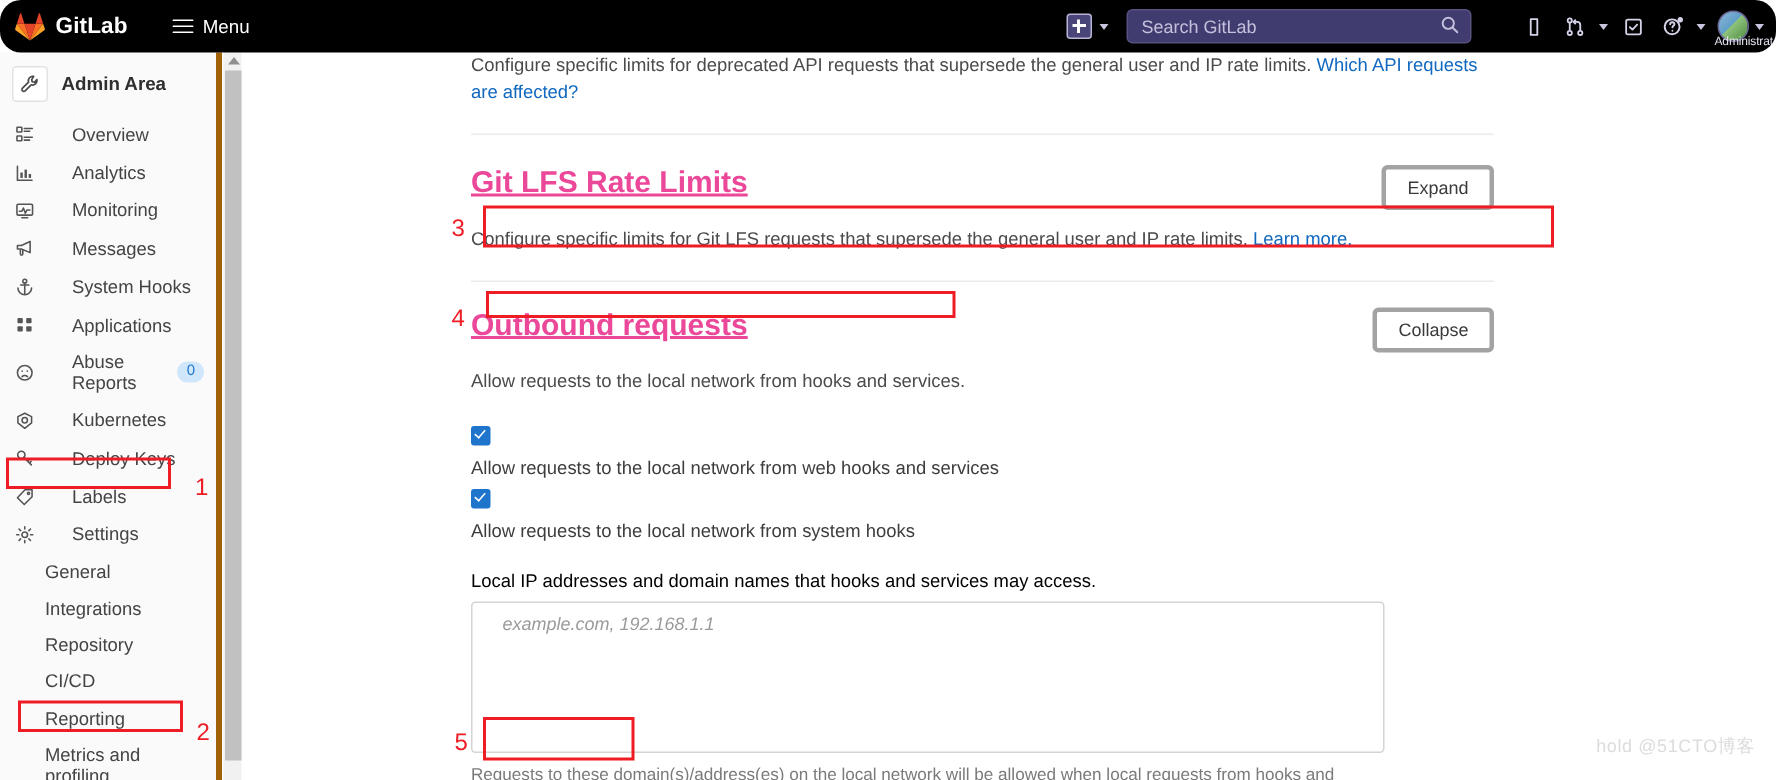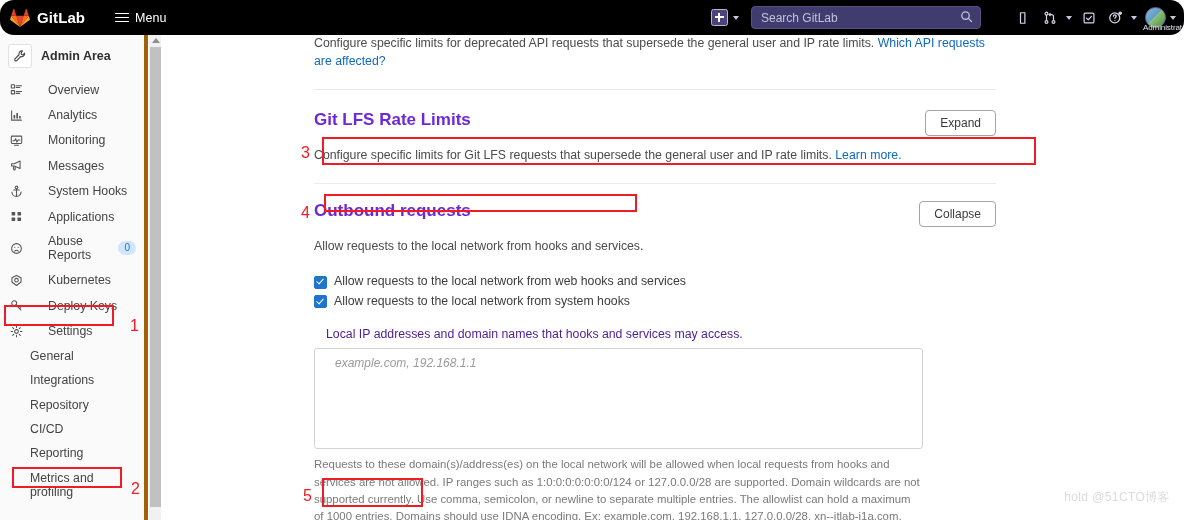--- a/index.html
+++ b/index.html
@@ -288,43 +288,45 @@
     width: 682px;
   }
   .sec-head-row {
     display: flex;
     align-items: flex-start;
     justify-content: space-between;
     width: 682px;
     margin-top: 20px;
   }
   .sec-title {
-    font-size: 17px;
+    font-size: 20px;
     font-weight: 600;
-    color: #6d28d9;
+    color: #ec4899;
     margin: 0;
     line-height: 1.2;
+    text-decoration: underline;
   }
   .btn-outline {
     background: #ffffff;
-    border: 1px solid #a3a3a3;
+    border: 3px solid #a3a3a3;
     border-radius: 4px;
     font-size: 12px;
     color: #3a3a3a;
     padding: 5px 14px;
     cursor: pointer;
     font-family: "Liberation Sans", sans-serif;
     line-height: 1.2;
     margin-left: 28px;
   }
   .chk-row {
     display: flex;
     align-items: flex-start;
     gap: 7px;
     margin-top: 3px;
+    flex-direction: column;
   }
   .chk {
     width: 11px; height: 11px;
     background: #1f75cb;
     border: 1px solid #1f75cb;
     border-radius: 2px;
     flex: 0 0 auto;
     position: relative;
     margin-top: 2.5px;
     cursor: pointer;
@@ -339,23 +341,22 @@
     transform: rotate(42deg);
   }
   .chk-label {
     font-size: 12.3px;
     color: #3d3d3d;
     line-height: 1.35;
     cursor: pointer;
   }
   .field-label {
     font-size: 12.3px;
-    color: #4c1d95;
+    color: #000000;
     margin-top: 18px;
-    margin-left: 12px;
   }
   textarea.allowlist {
     width: 609px;
     height: 101px;
     margin-top: 7px;
     border: 1px solid #d4d4d4;
     border-radius: 3px;
     font-family: "Liberation Sans", sans-serif;
     font-size: 12px;
     padding: 7px 20px;
@@ -600,20 +601,29 @@
     <li class="nav-item">
       <span class="ico">
         <svg width="13" height="13" viewBox="0 0 16 16" fill="none" stroke="#555" stroke-width="1.3">
           <circle cx="5.2" cy="5.2" r="3"></circle>
           <path d="M7.3 7.3 13.4 13.4M10.4 10.4l1.4-1.4M11.9 11.9l1.3-1.3" stroke-linecap="round"></path>
         </svg>
       </span>
       <span class="lbl">Deploy Keys</span>
     </li>
 
+    <li class="nav-item">
+      <span class="ico">
+        <svg width="13" height="13" viewBox="0 0 16 16" fill="none" stroke="#555" stroke-width="1.3">
+          <path d="M8.2 1.8H14v5.8L7.6 14 2 8.4z" stroke-linejoin="round"></path>
+          <circle cx="11.1" cy="4.8" r=".9"></circle>
+        </svg>
+      </span>
+      <span class="lbl">Labels</span>
+    </li>
 
     <li class="nav-item">
       <span class="ico">
         <svg width="13" height="13" viewBox="0 0 16 16" fill="none" stroke="#555" stroke-width="1.3">
           <circle cx="8" cy="8" r="2.3"></circle>
           <path d="M8 1.4v1.8M8 12.8v1.8M1.4 8h1.8M12.8 8h1.8M3.3 3.3l1.3 1.3M11.4 11.4l1.3 1.3M12.7 3.3l-1.3 1.3M4.6 11.4l-1.3 1.3" stroke-linecap="round"></path>
         </svg>
       </span>
       <span class="lbl">Settings</span>
     </li>

